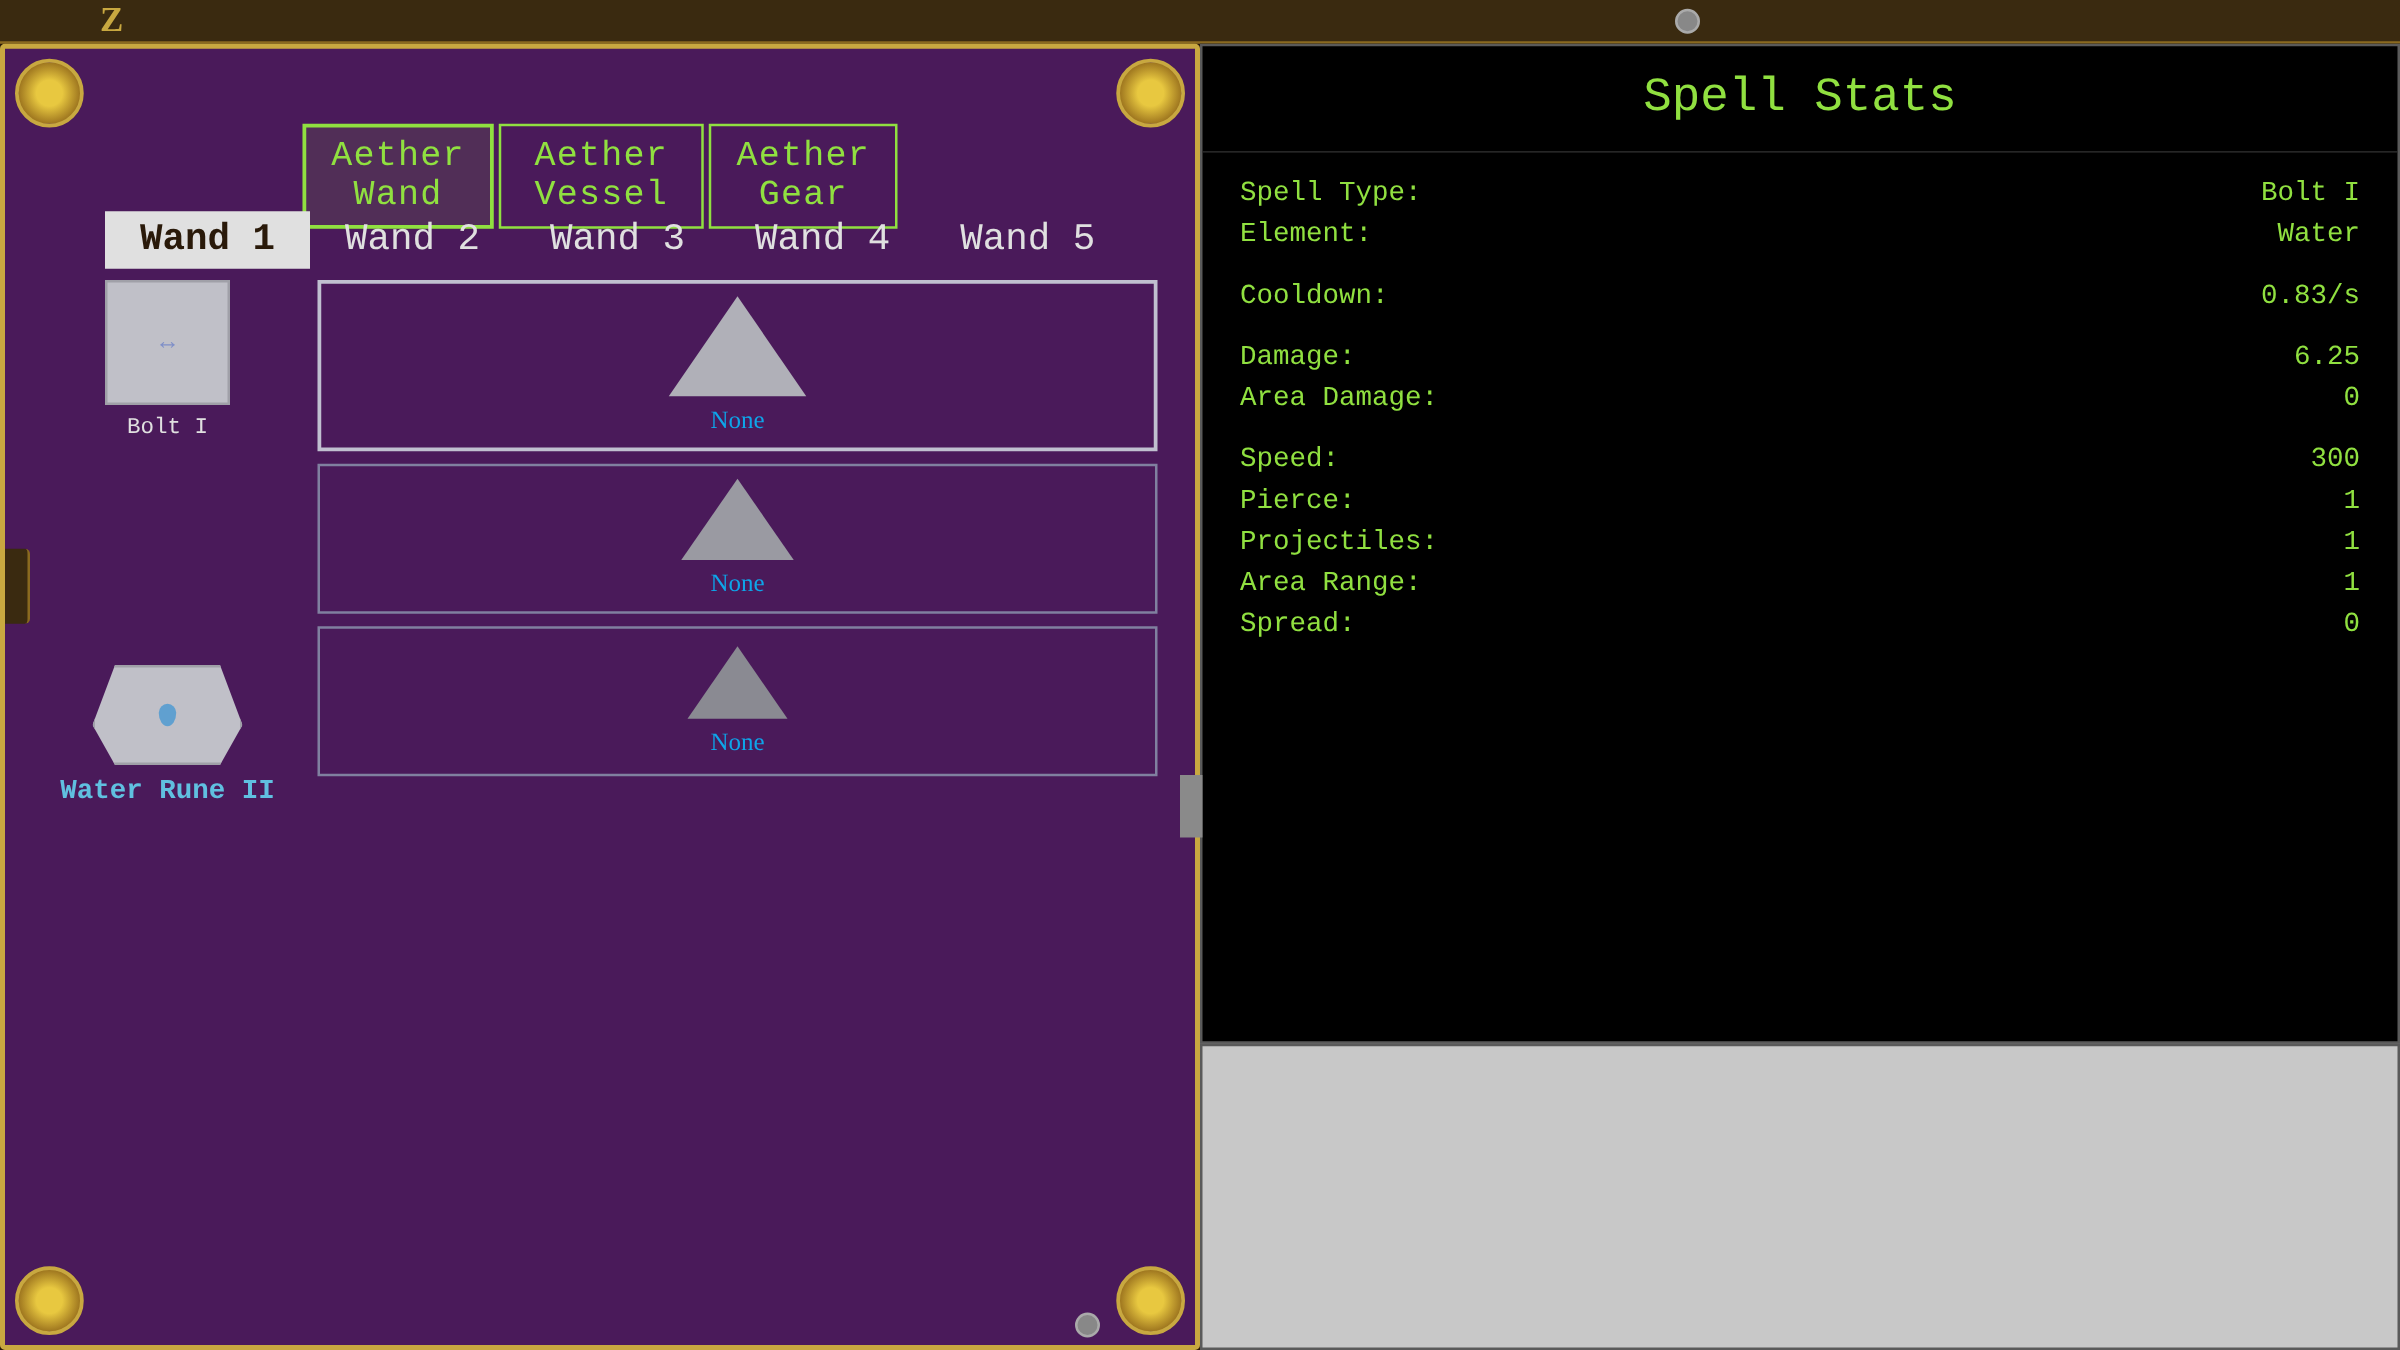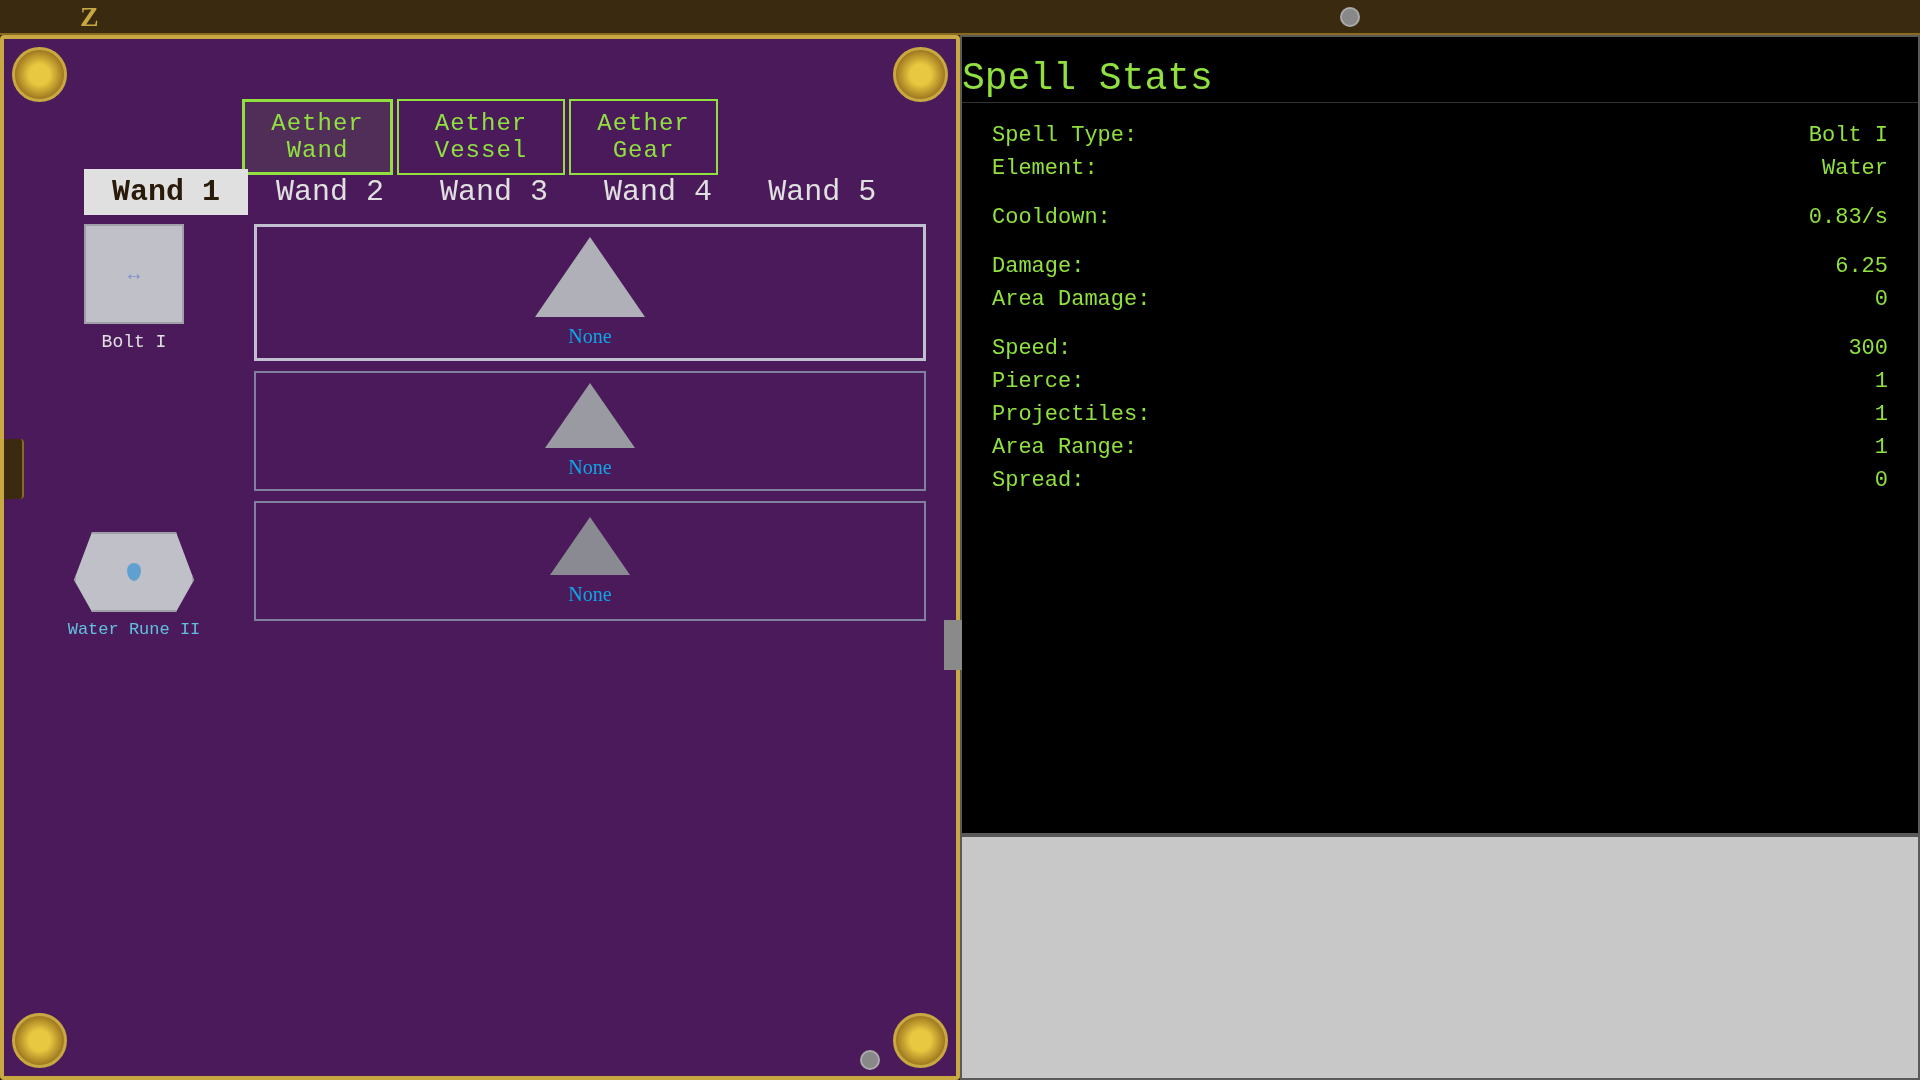--- a/index.html
+++ b/index.html
@@ -77,21 +77,21 @@
       position: absolute;
       top: 60px;
       left: 50%;
       transform: translateX(-50%);
       display: flex;
       gap: 4px;
     }
 
     .category-tab {
       padding: 8px 20px;
-      font-size: 24px;
+      font-size: 28px;
       color: #90e040;
       cursor: pointer;
       border: 2px solid #90e040;
       background: transparent;
       font-family: 'Courier New', Courier, monospace;
       letter-spacing: 1px;
     }
 
     .category-tab.active {
       border: 3px solid #90e040;
@@ -174,24 +174,25 @@
       background: #c0c0c8;
       border: 2px solid #a0a0a8;
       display: flex;
       align-items: center;
       justify-content: center;
       clip-path: polygon(15% 100%, 85% 100%, 100% 60%, 85% 0%, 15% 0%, 0% 60%);
       cursor: pointer;
     }
 
     .rune-label {
-      font-size: 17px;
+      font-size: 22px;
       color: #60c0e0;
       font-family: 'Courier New', Courier, monospace;
       text-align: center;
+      font-weight: bold;
     }
 
     
     .slots-column {
       flex: 1;
       display: flex;
       flex-direction: column;
       gap: 10px;
     }
 
@@ -249,21 +250,22 @@
       width: 960px;
       height: 800px;
       background: #000000;
       border: 2px solid #5a5a5a;
     }
 
     .stats-title {
       font-size: 38px;
       color: #90e040;
       font-family: 'Courier New', Courier, monospace;
-      padding: 20px 0 2px;
+      text-align: center;
+      padding: 20px 0 21px;
       border-bottom: 1px solid #333;
     }
 
     .stats-content {
       padding: 20px 30px;
     }
 
     .stat-row {
       display: flex;
       justify-content: space-between;

